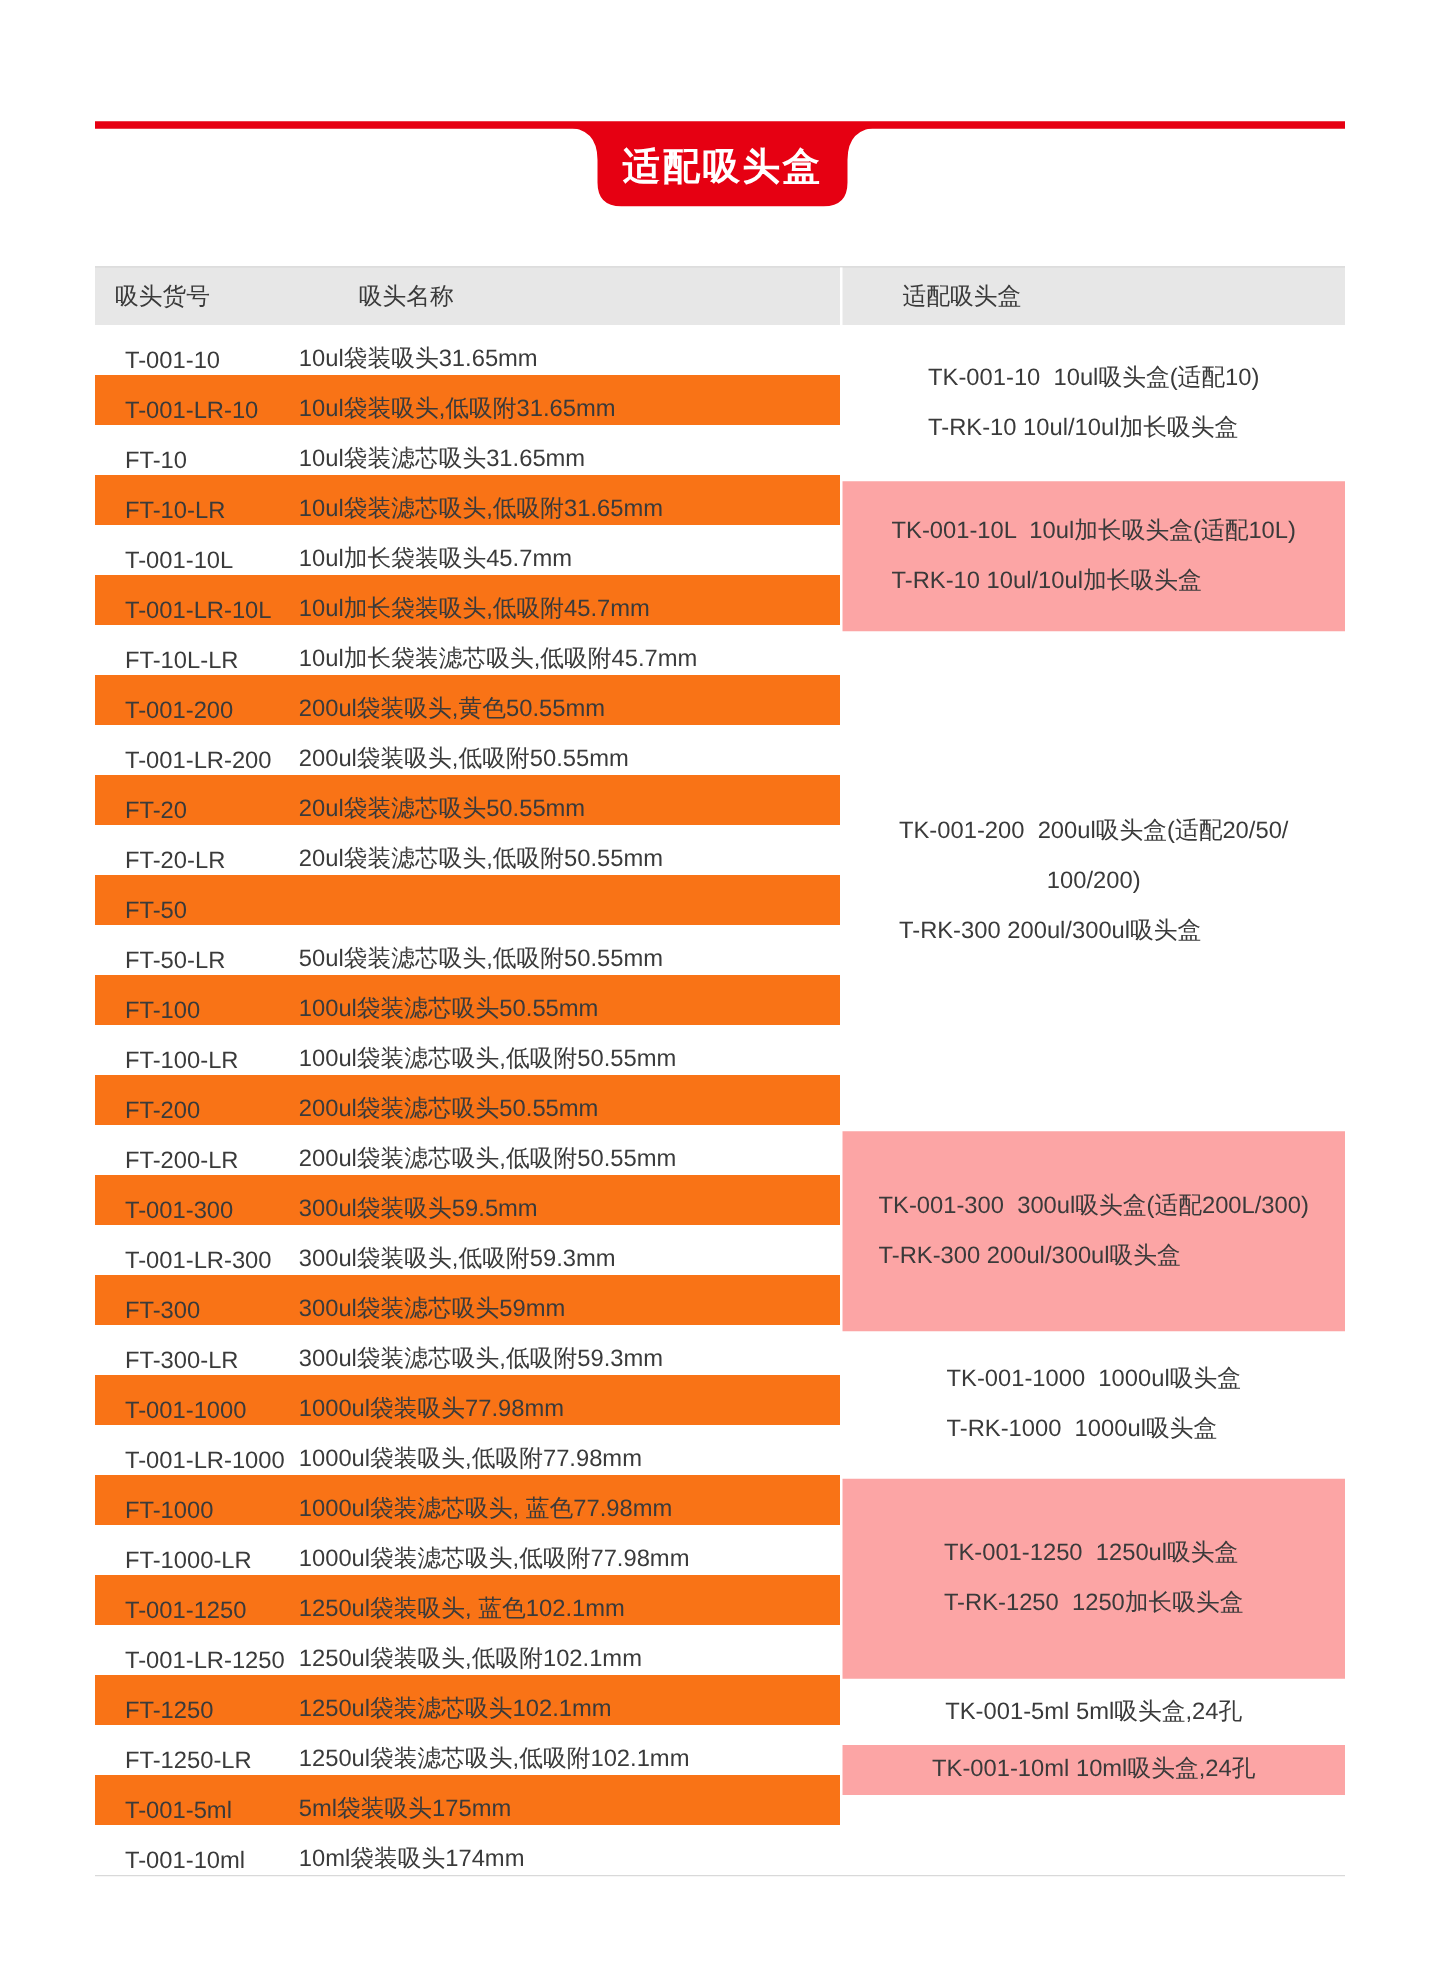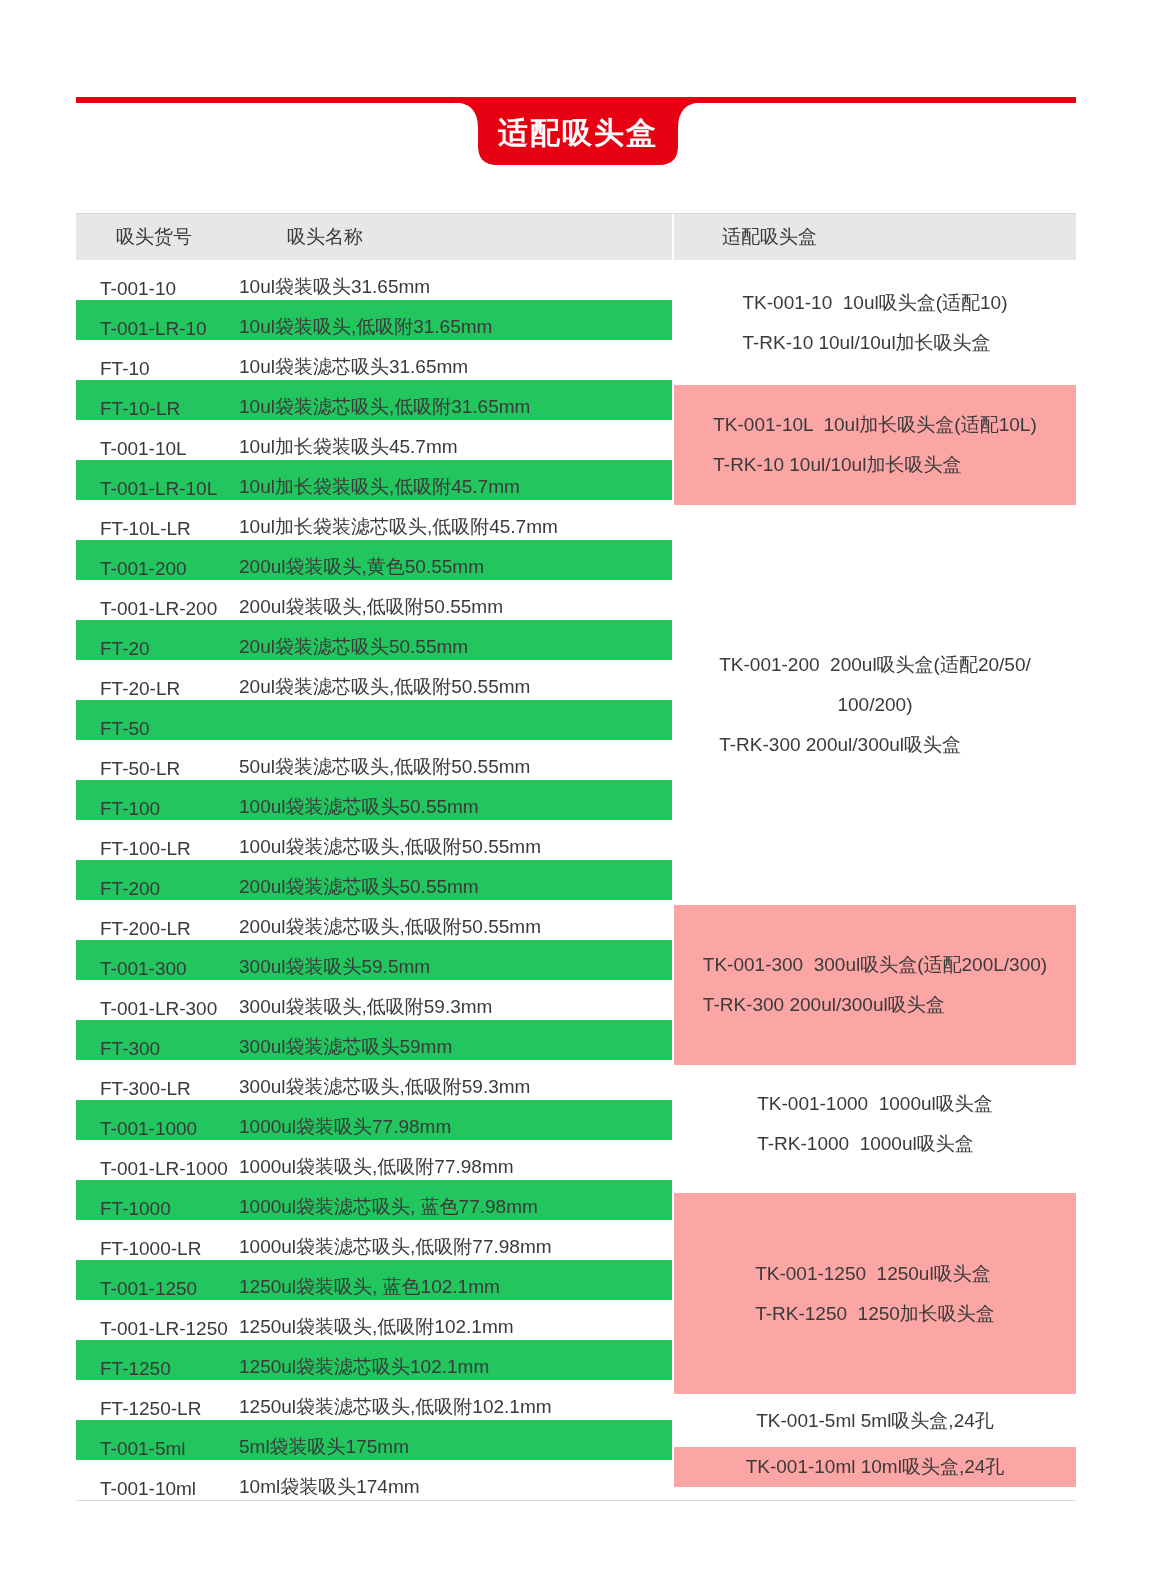--- a/index.html
+++ b/index.html
@@ -21,28 +21,28 @@
     display:flex; align-items:center; justify-content:center;
     color:#ffffff; font-size:30px; font-weight:bold; letter-spacing:2px;
   }
   
   .catalog { position:absolute; left:76px; top:213px; width:1000px; }
   .cat-header {
     display:flex; height:47px; background:#e7e7e7;
     border-top:1px solid #d8d8d8;
     align-items:center; font-size:19px;
   }
-  .h-code { width:163px; padding-left:40px; }
+  .h-code { width:163px; padding-left:16px; }
   .h-name { flex:1;margin-left:48px; }
   .h-box  { width:404px; height:100%; border-left:2px solid #ffffff;
             padding-left:48px; display:flex; align-items:center; }
   .cat-body { display:flex; border-bottom:1px solid #d9d9d9; }
   .rows-col { width:596px; }
   .row { display:flex; height:40px; align-items:flex-end; font-size:19px; }
-  .row.alt { background:#22c55e; }
+  .row.alt { background:#f97316; }
   .cell-code { width:163px; padding-left:24px; }
   .cell-name { flex:1; }
   .groups-col { width:404px; border-left:2px solid #ffffff; }
   .group { display:flex; align-items:center; justify-content:center; text-align:center; }
   .group.alt { background:#fca5a5; }
   .block { display:inline-block; text-align:left; font-size:19px;
            line-height:40px; white-space:pre-wrap; }
   .block .line.center { text-align:center; }
 </style>
 </head>
@@ -195,21 +195,21 @@
         </div>
         <div class="group" style="height: 400px;">
           <div class="block"><div class="line">TK-001-200  200ul吸头盒(适配20/50/</div><div class="line center">100/200)</div><div class="line">T-RK-300 200ul/300ul吸头盒</div></div>
         </div>
         <div class="group alt" style="height: 160px;">
           <div class="block"><div class="line">TK-001-300  300ul吸头盒(适配200L/300)</div><div class="line">T-RK-300 200ul/300ul吸头盒</div></div>
         </div>
         <div class="group" style="height: 118px;">
           <div class="block"><div class="line">TK-001-1000  1000ul吸头盒</div><div class="line">T-RK-1000  1000ul吸头盒</div></div>
         </div>
-        <div class="group alt" style="height: 201px; margin-top: 10px;">
+        <div class="group alt" style="height: 160px;">
           <div class="block"><div class="line">TK-001-1250  1250ul吸头盒</div><div class="line">T-RK-1250  1250加长吸头盒</div></div>
         </div>
         <div class="group" style="height: 53px;">
           <div class="block"><div class="line">TK-001-5ml 5ml吸头盒,24孔</div></div>
         </div>
         <div class="group alt" style="height: 40px;">
           <div class="block"><div class="line">TK-001-10ml 10ml吸头盒,24孔</div></div>
         </div>
       </div>
   </div>

